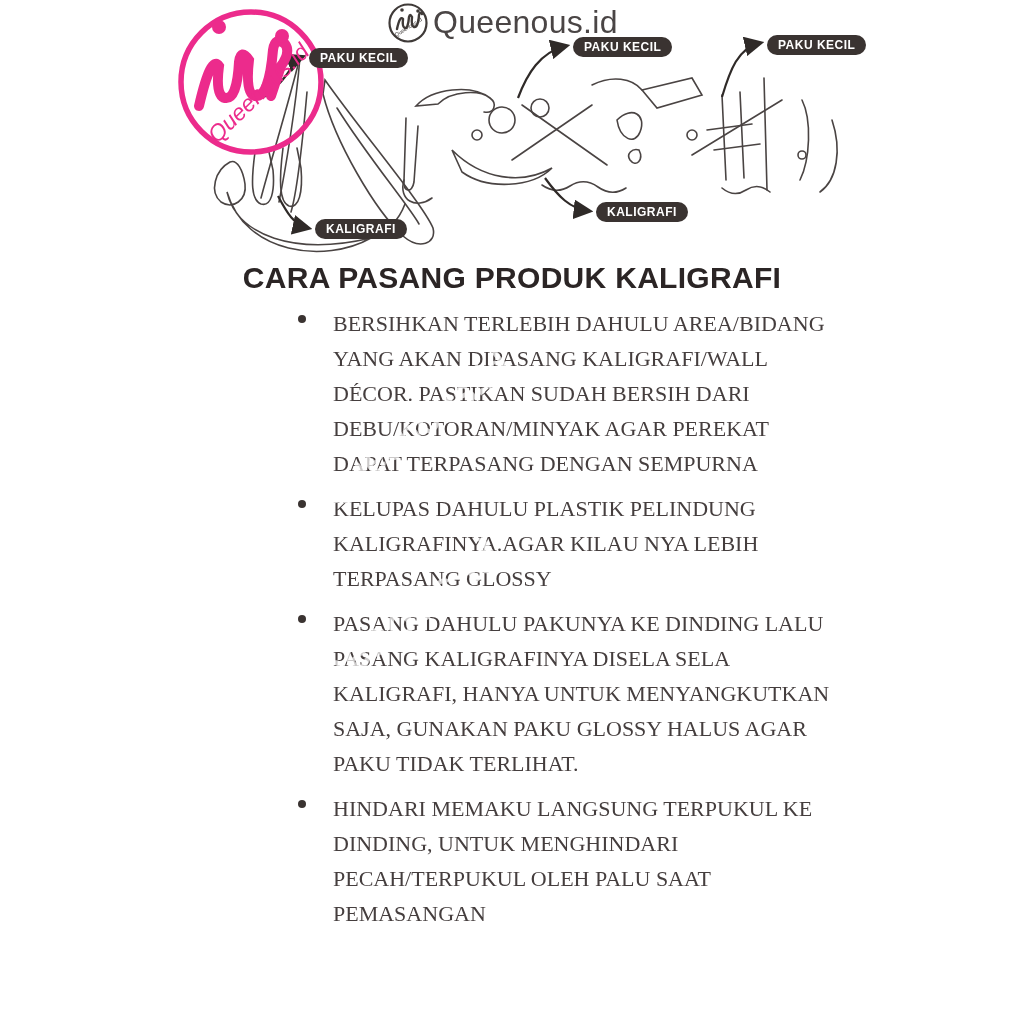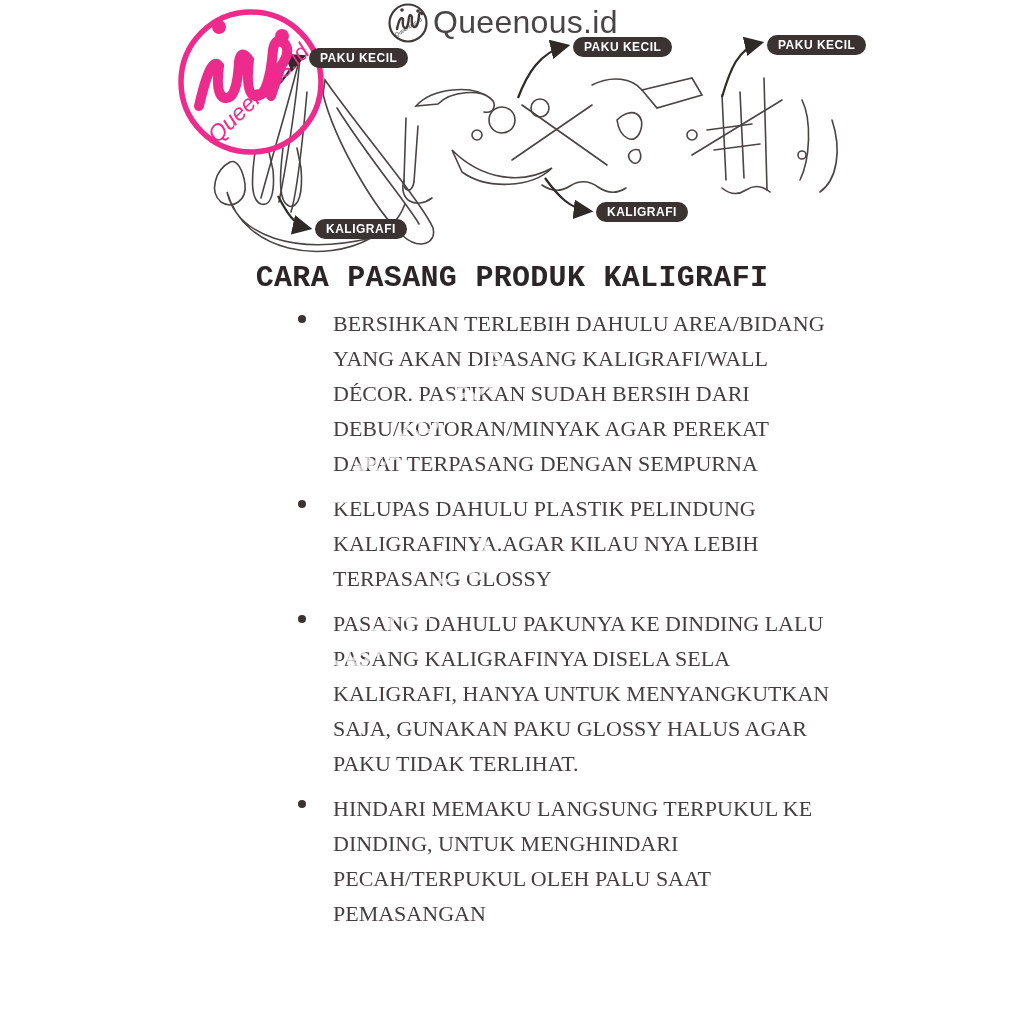--- a/index.html
+++ b/index.html
@@ -18,21 +18,21 @@
          font-family:"Liberation Sans",sans-serif;white-space:nowrap;}
   .badge-paku1{left:309px;top:48px;}
   .badge-paku2{left:573px;top:37px;}
   .badge-paku3{left:767px;top:35px;}
   .badge-kal1{left:315px;top:219px;}
   .badge-kal2{left:596px;top:202px;}
 
   
   .heading{position:absolute;left:0;right:0;top:261px;text-align:center;
            font-size:30px;font-weight:bold;color:#2b2525;letter-spacing:0.3px;
-           font-family:Liberation Mono, monospace;}
+           font-family:Liberation Sans, sans-serif;}
 
   
   .instructions{position:absolute;left:288px;top:306px;width:548px;}
   .item{display:flex;align-items:flex-start;margin-bottom:10px;}
   .dot{flex:none;width:8px;height:8px;border-radius:50%;background:#3a3331;
        margin:9px 27px 0 10px;}
   .itext{font-family:Liberation Serif, serif;font-size:22px;line-height:35px;
          color:#453e3e;width:503px;}
 
   

